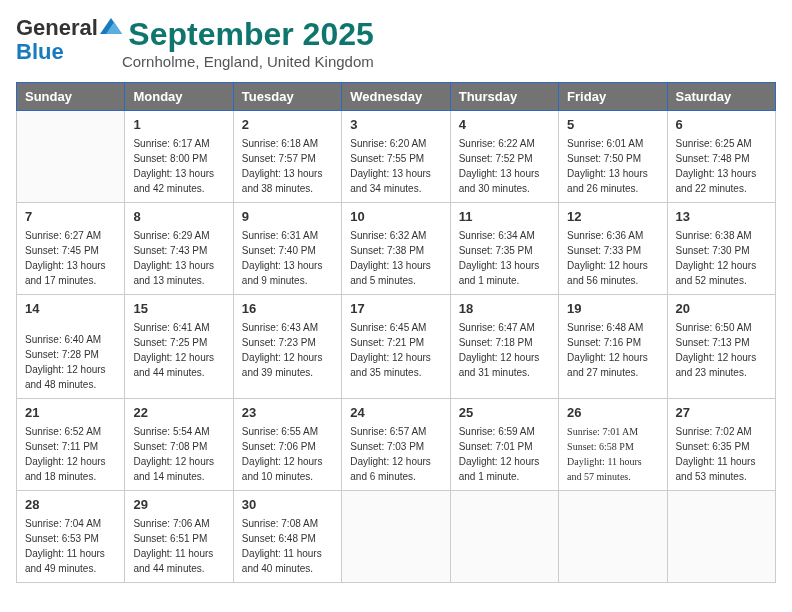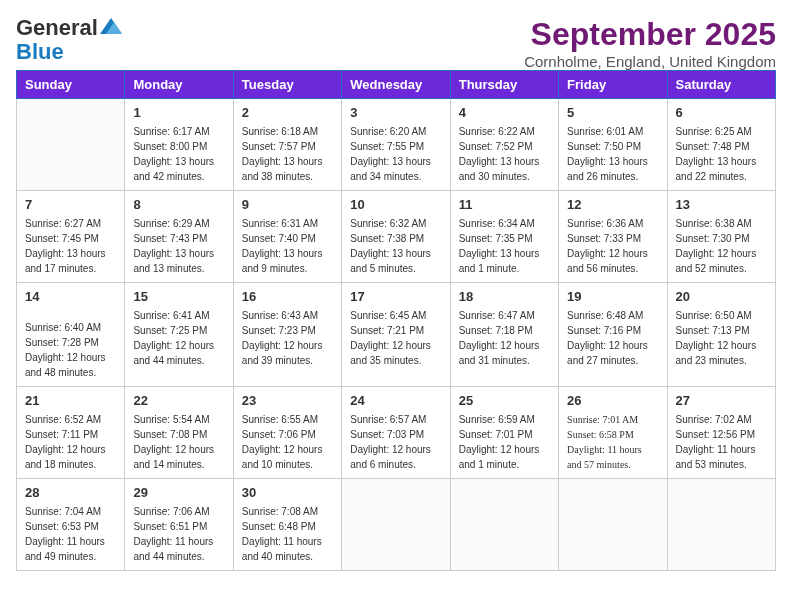--- a/index.html
+++ b/index.html
@@ -5,55 +5,55 @@
     * { box-sizing: border-box; margin: 0; padding: 0; }
     body {
       font-family: Arial, sans-serif;
       background: #fff;
       width: 792px;
       min-height: 612px;
       padding: 16px;
     }
     .header {
       display: flex;
-      justify-content: space-between;
       align-items: flex-start;
+      margin-bottom: 12px;
     }
     .logo {
       display: flex;
       flex-direction: column;
       align-items: flex-start;
     }
     .logo-text {
       font-size: 22px;
       font-weight: bold;
       color: #333;
       line-height: 1.1;
     }
     .logo-general { color: #333; }
     .logo-blue { color: #1a7abf; }
     .title-block {
       text-align: right;
     }
     .month-title {
       font-size: 32px;
       font-weight: bold;
-      color: #701a75;
+      color: #0f766e;
     }
     .subtitle {
       font-size: 15px;
       color: #555;
     }
     .calendar {
       width: 100%;
       border-collapse: collapse;
       border: 1px solid #ccc;
     }
     .calendar th {
-      background: #6d28d9;
+      background: #737373;
       color: #fff;
       text-align: left;
       padding: 6px 8px;
       font-size: 13px;
       border: 1px solid #2a6bbf;
     }
     .calendar td {
       border: 1px solid #ccc;
       vertical-align: top;
       padding: 6px 8px;
@@ -302,21 +302,21 @@
         <td>
           <div class="day-num">26</div>
           <div class="day-info" style="white-space: pre-line; font-family: Liberation Serif, serif;">Sunrise: 7:01 AM
 Sunset: 6:58 PM
 Daylight: 11 hours
 and 57 minutes.</div>
         </td>
         <td>
           <div class="day-num">27</div>
           <div class="day-info" style="white-space: pre-line;">Sunrise: 7:02 AM
-Sunset: 12:56 PM
+Sunset: 6:35 PM
 Daylight: 11 hours
 and 53 minutes.</div>
         </td>
       </tr>
       <tr class="week-row">
         <td>
           <div class="day-num">28</div>
           <div class="day-info" style="white-space: pre-line;">Sunrise: 7:04 AM
 Sunset: 6:53 PM
 Daylight: 11 hours

